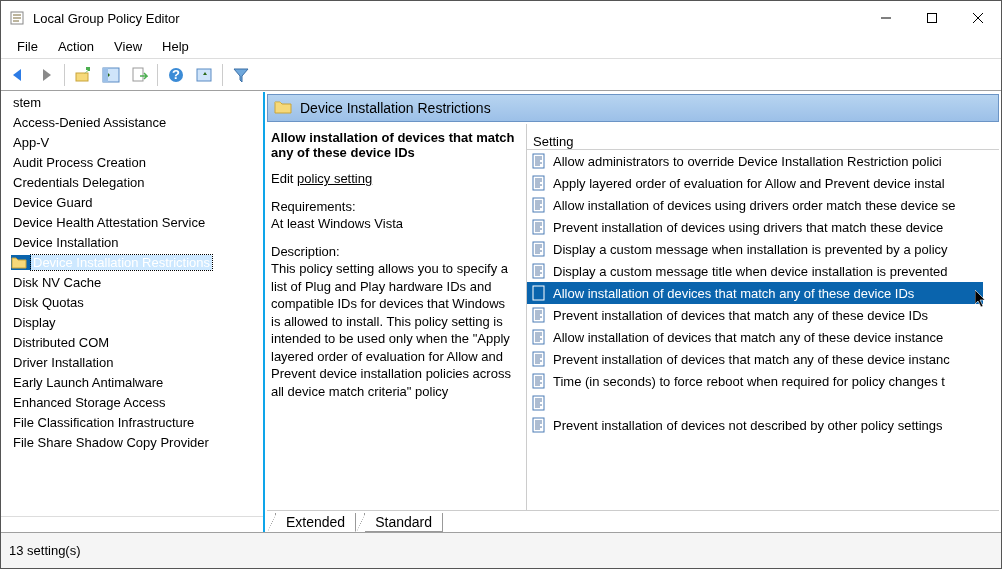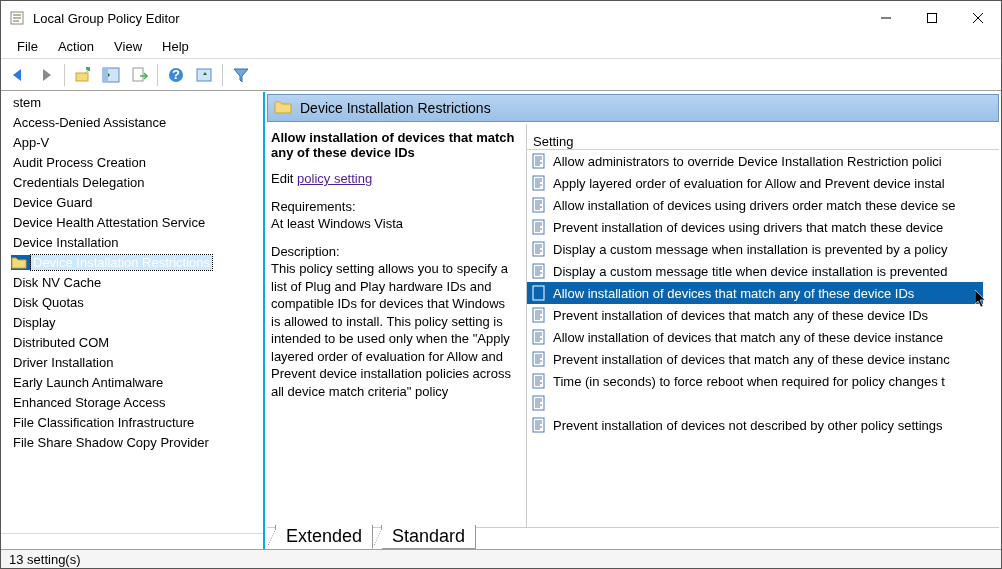--- a/index.html
+++ b/index.html
@@ -38,38 +38,38 @@
   .tree-hscroll-inner { width:400px; height:1px; }
   .tree-vscroll { position:absolute; right:0; top:0; bottom:16px; width:16px; overflow-y:scroll; }
   .tree-vscroll-inner { height:900px; width:1px; }
 
   .content-pane { flex:1; display:flex; flex-direction:column; overflow:hidden; }
   .content-header { height:28px; background:linear-gradient(#b7d4f0,#9cc0e8); display:flex; align-items:center; padding-left:6px; border:1px solid #6b94c5; margin:2px; }
   .content-header .hfolder { margin-right:8px; }
   .content-body { flex:1; display:flex; overflow:hidden; margin:0 2px; }
   .desc-pane { width:260px; border-right:1px solid #ccc; padding:6px 8px 0 4px; overflow:hidden; position:relative; }
   .desc-pane h3 { font-size:13px; font-weight:700; margin:0 0 10px 0; }
-  .desc-pane .editlink { color:#4c1d95; text-decoration:underline; }
+  .desc-pane .editlink { color:#000000; text-decoration:underline; }
   .desc-pane p { margin:0 0 10px 0; line-height:1.35; }
   .list-pane { flex:1; position:relative; overflow:hidden; }
   .list-header { height:26px; border-bottom:1px solid #d0d0d0; display:flex; align-items:flex-end; padding-left:6px; background:#fff; }
   .list-rows { position:absolute; top:26px; left:0; right:16px; bottom:16px; overflow:hidden; }
   .list-row { height:22px; display:flex; align-items:center; padding-left:4px; white-space:nowrap; gap:6px; }
   .list-row.selected { background:#0a64ad; color:#fff; }
   .list-vscroll { position:absolute; right:0; top:26px; bottom:16px; width:16px; overflow-y:scroll; }
   .list-vscroll-inner { height:600px; width:1px; }
   .list-hscroll { position:absolute; left:0; right:16px; bottom:0; height:16px; overflow-x:scroll; }
   .list-hscroll-inner { width:1200px; height:1px; }
 
   .tabs { height:22px; display:flex; align-items:flex-end; border-top:1px solid #ccc; margin:0 2px; }
-  .tab { border:1px solid #999; border-top:none; padding:1px 10px; font-size:18px; background:#fff; position:relative; }
+  .tab { border:1px solid #999; border-top:none; padding:1px 10px; font-size:14px; background:#fff; position:relative; }
   .tab.active { border-bottom:1px solid #fff; }
   .tab.slant::before { content:""; position:absolute; left:-8px; top:0; bottom:-1px; width:8px; background:linear-gradient(115deg, transparent 48%, #999 50%, #fff 52%); }
 
-  .statusbar { height:19px; border-top:1px solid #a0a0a0; display:flex; align-items:center; padding:0 8px; background:#f5f5f5; }
+  .statusbar { height:36px; border-top:1px solid #a0a0a0; display:flex; align-items:center; padding:0 8px; background:#f5f5f5; }
 
   .cursor { position:absolute; pointer-events:none; }
 
   
   ::-webkit-scrollbar { width:16px; height:16px; }
   ::-webkit-scrollbar-track { background:#f0f0f0; }
   ::-webkit-scrollbar-thumb { background:#c4c4c4; border:1px solid #a8a8a8; }
   ::-webkit-scrollbar-button { background:#e8e8e8; height:16px; width:16px; border:1px solid #b0b0b0; }
 </style>
 </head>

